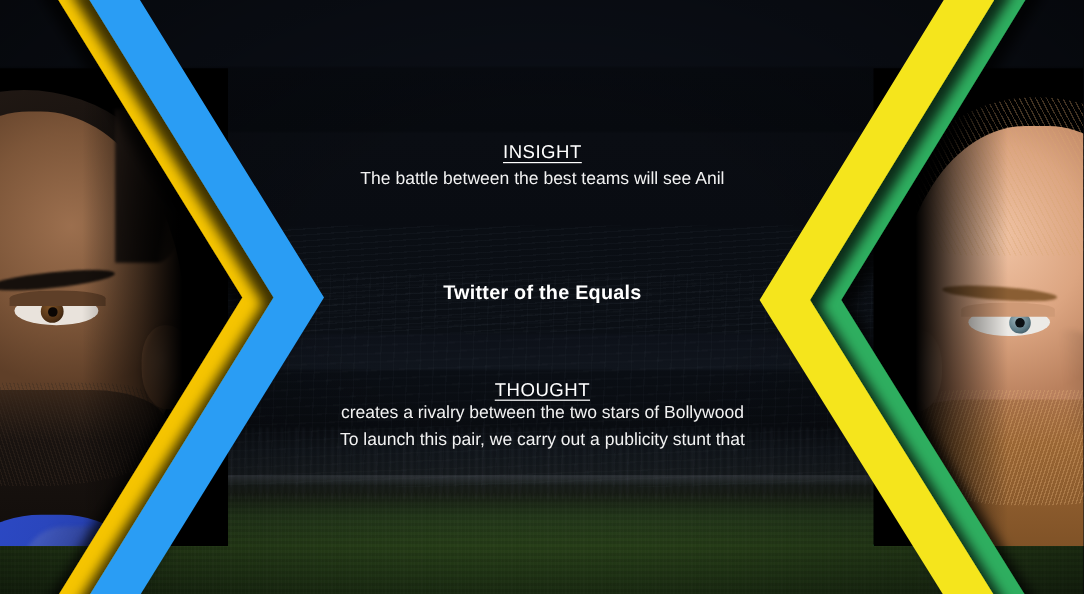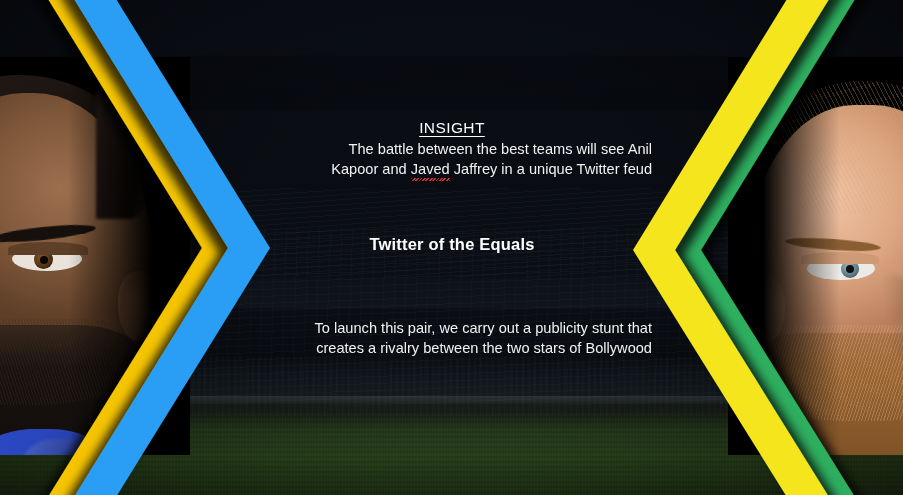--- a/index.html
+++ b/index.html
@@ -371,21 +371,20 @@
     text-underline-offset:3px;
     text-decoration-thickness:1px;
     line-height:19px;
   }
   .body-line {
     font-size:14.6px;
     font-weight:400;
     line-height:19.5px;
     color:#f2f2f2;
     white-space:nowrap;
-    text-align:right;
   }
   .idea-title {
     font-size:16.5px;
     font-weight:700;
     line-height:24px;
     color:#ffffff;
     letter-spacing:.2px;
     margin-top:4px;
   }
   .spell {
@@ -481,26 +480,26 @@
         <path d="M 795,-14 L 633,250 L 795,510 L 837,510 L 675,250 L 837,-14 Z" fill="#f5e51e"></path>
       </g>
     </svg>
   </div>
 
   <div class="text-col">
 
     <div class="block block-insight">
       <div class="kicker">INSIGHT</div>
       <div class="body-line sp-top">The battle between the best teams will see Anil</div>
-      <div class="body-line"><span>Kapoor and </span><span class="spell">Javed</span><span> Jaffrey in a unique Twitter feud</span></div>
     </div>
 
     <div class="block block-idea">
       <div class="idea-title">Twitter of the Equals</div>
     </div>
 
     <div class="block block-thought">
+      <div class="kicker">THOUGHT</div>
+      <div class="body-line">creates a rivalry between the two stars of Bollywood</div>
       <div class="body-line sp-top">To launch this pair, we carry out a publicity stunt that</div>
-      <div class="body-line">creates a rivalry between the two stars of Bollywood</div>
     </div>
 
   </div>
 </div>
 
 </body></html>

